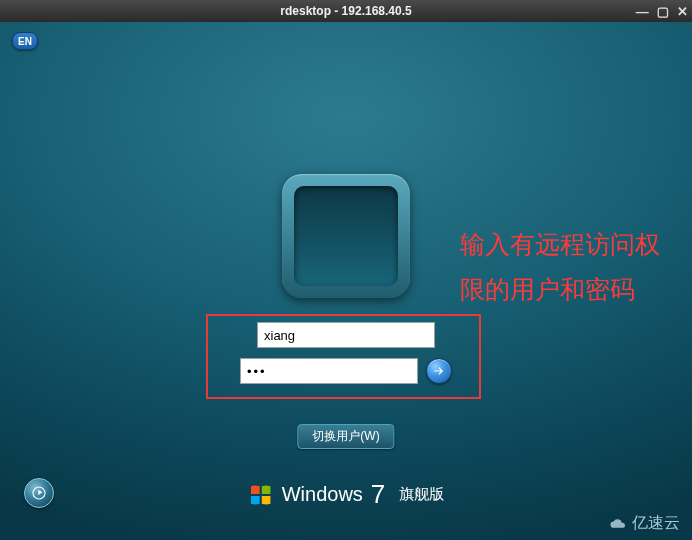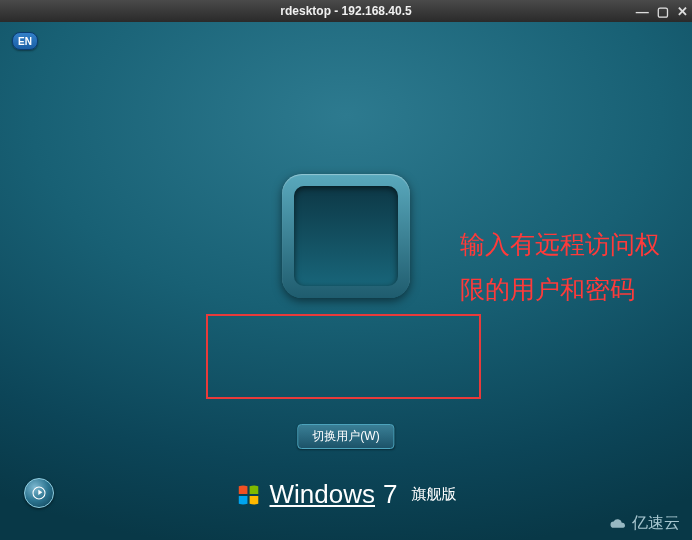--- a/index.html
+++ b/index.html
@@ -109,21 +109,21 @@
       border-radius: 4px;
       box-shadow: 0 1px 2px rgba(0,0,0,.4);
       cursor:pointer;
     }
     .brand {
       position: absolute;
       bottom: 30px; left: 50%; transform: translateX(-50%);
       display:flex;align-items:center;gap:8px;
       color:#fff; white-space: nowrap;
     }
-    .brand .prod { font-size: 26px; font-weight:300;text-decoration:underline; }
+    .brand .prod { font-size: 20px; font-weight:300; }
     .brand .seven { font-size: 26px; font-weight:400; }
     .brand .edition { font-size: 15px; margin-left:6px; font-family:"Microsoft YaHei",sans-serif; }
     .winlogo { width:26px;height:26px; }
     .ease {
       position: absolute;
       bottom: 32px; left: 24px;
       width: 30px; height: 30px;
       border-radius: 50%;
       background: radial-gradient(circle at 35% 30%, #7db8d0 0%, #2c7490 50%, #0c3c50 100%);
       border: 1px solid #8fcde0;
@@ -157,20 +157,33 @@
 <div class="desktop">
 
   <div class="lang-badge">EN</div>
 
   <div class="avatar-frame">
     <div class="avatar-inner"></div>
   </div>
 
   <div class="form-annot"></div>
 
+  <div class="login-fields">
+    <div class="row">
+      <input class="txt" type="text" value="xiang" style="">
+    </div>
+    <div class="row">
+      <input class="txt pass" type="text" value="•••" style="">
+      <div class="go-btn">
+        <svg viewBox="0 0 24 24">
+          <path fill="#fff" d="M4 11h11l-4-4 1.4-1.4L19 12l-6.6 6.4L11 17l4-4H4z"></path>
+        </svg>
+      </div>
+    </div>
+  </div>
 
   <div class="annot-text">输入有远程访问权限的用户和密码</div>
 
   <div class="switch-user">切换用户(W)</div>
 
   <div class="brand">
     <svg class="winlogo" viewBox="0 0 48 48">
       <path fill="#f25022" d="M6 8c6-2 10-2 16 0v14H6z"></path>
       <path fill="#7fba00" d="M26 8c6-2 10-2 16 0v14H26z"></path>
       <path fill="#00a4ef" d="M6 26h16v14c-6 2-10 2-16 0z"></path>

